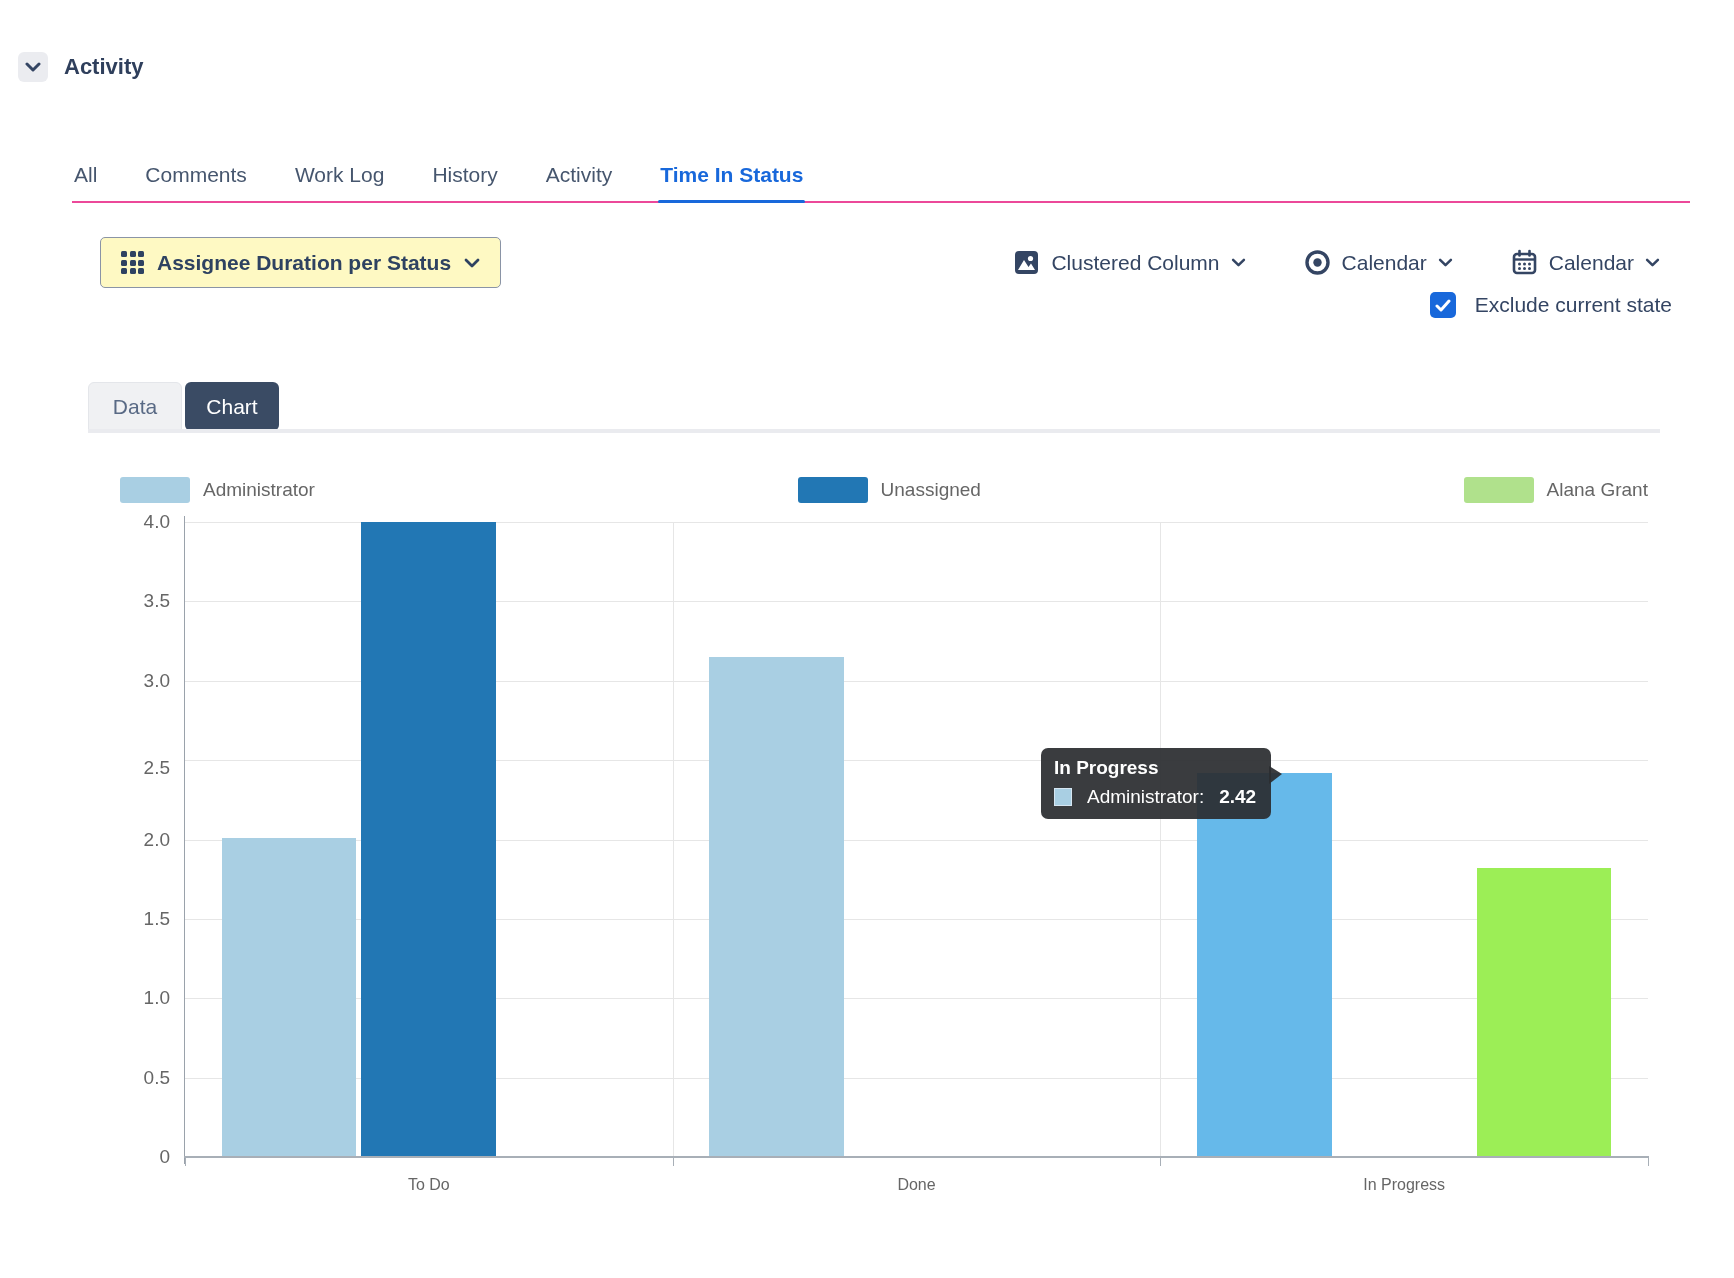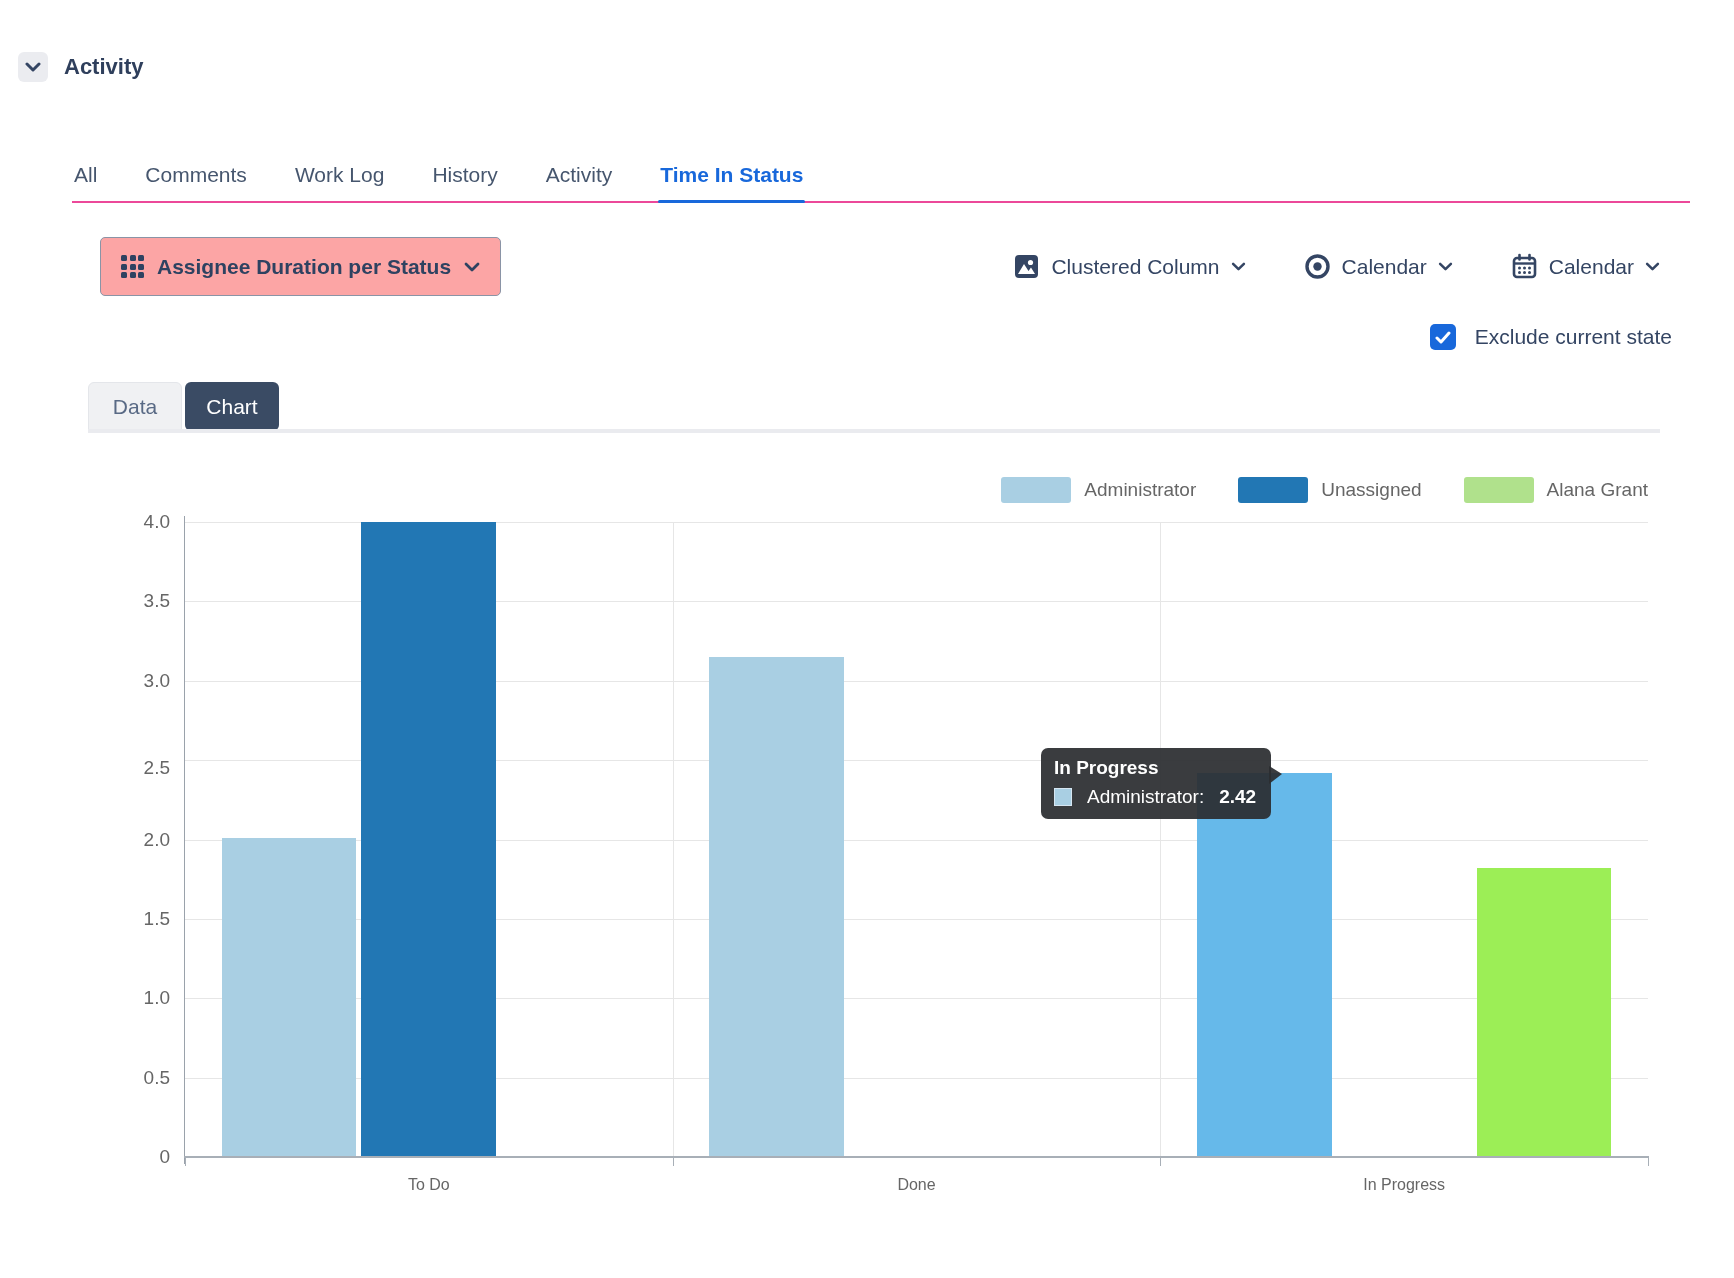--- a/index.html
+++ b/index.html
@@ -17,50 +17,50 @@
     border-bottom:2px solid #ec4899; display:flex; gap:44px;margin-top:47px; }
   .main-tab { font-size:21px; color:#46566e; font-weight:500; padding:4px 2px 14px 2px;
     background:none; border:none; cursor:pointer; position:relative; font-family:inherit; }
   .main-tab.active { color:#1868db; font-weight:600; }
   .main-tab.active::after { content:""; position:absolute; left:0; right:0; bottom:-2px;
     height:3px; background:#1868db; border-radius:2px; }
 
   
   .controls-row { position:absolute; left:100px; right:74px; top:237px;
     display:flex; justify-content:space-between; align-items:center; }
-  .report-select { display:flex; align-items:center; gap:13px; height:59px; padding:0 20px;
-    border:1px solid #8a94a6; border-radius:5px; background:#fca5a5; cursor:pointer; }
+  .report-select { display:flex; align-items:center; gap:13px; height:51px; padding:0 20px;
+    border:1px solid #8a94a6; border-radius:5px; background:#fef9c3; cursor:pointer; }
   .report-select-label { font-size:21px; font-weight:700; color:#2e4261; }
   .grid-icon { display:grid; grid-template-columns:repeat(3,6px); grid-template-rows:repeat(3,6px);
     gap:2.5px; }
   .grid-icon span { background:#2e4261; border-radius:1.5px; }
   .right-controls { display:flex; align-items:center; gap:58px; }
   .dd-trigger { display:flex; align-items:center; gap:11px; background:none; border:none;
     cursor:pointer; font-family:inherit; }
   .dd-label { font-size:21px; color:#344563; }
   .chev { flex:0 0 auto; }
 
   
-  .checkbox-row { position:absolute; right:62px; top:324px; display:flex; align-items:center; gap:19px; cursor:pointer;text-align:right; }
+  .checkbox-row { position:absolute; right:62px; top:292px; display:flex; align-items:center; gap:19px; cursor:pointer;text-align:right; }
   .checkbox { width:26px; height:26px; background:#1868db; border-radius:5px;
     display:flex; align-items:center; justify-content:center; }
   .checkbox-label { font-size:21px; color:#344563; }
 
   
   .view-tabs { position:absolute; left:88px; top:382px; display:flex; gap:3px; }
   .view-tab { width:94px; height:49px; font-size:21px; border:none; cursor:pointer;
     border-radius:6px 6px 0 0; font-family:inherit; }
   .view-tab.data { background:#f0f1f3; border:1px solid #e4e6ea; color:#596a85; }
   .view-tab.chart { background:#3a4b64; color:#ffffff; border-radius:6px; }
   .view-strip { position:absolute; left:88px; top:429px; width:1572px; height:4px; background:#eaebef; }
 
   
   .chart-region { position:absolute; left:0; top:431px; width:1734px; height:810px; }
   .legend { position:absolute; left:120px; width:1528px; top:46px;
-    display:flex; justify-content:flex-end; align-items:center; gap:42px; }
+    display:flex; justify-content:space-between; align-items:center; gap:42px; }
   .legend-item { display:flex; align-items:center; gap:13px; cursor:pointer; }
   .legend-swatch { width:70px; height:26px; border-radius:3px; }
   .legend-label { font-size:19px; color:#666666; }
 
   .plot { position:absolute; left:185px; top:91px; width:1463px; height:635px; }
   .gridline { position:absolute; left:0; width:100%; height:1px; background:#e6e6e6; }
   .vgridline { position:absolute; top:0; height:100%; width:1px; background:#e6e6e6; }
   .y-axis-line { position:absolute; left:184px; top:85px; width:1px; height:648px; background:#9aa2ab; }
   .x-axis-line { position:absolute; left:184px; top:725px; width:1465px; height:2px; background:#a8afb7; z-index:5; }
   .x-tick { position:absolute; top:727px; width:1px; height:8px; background:#a8afb7; }

